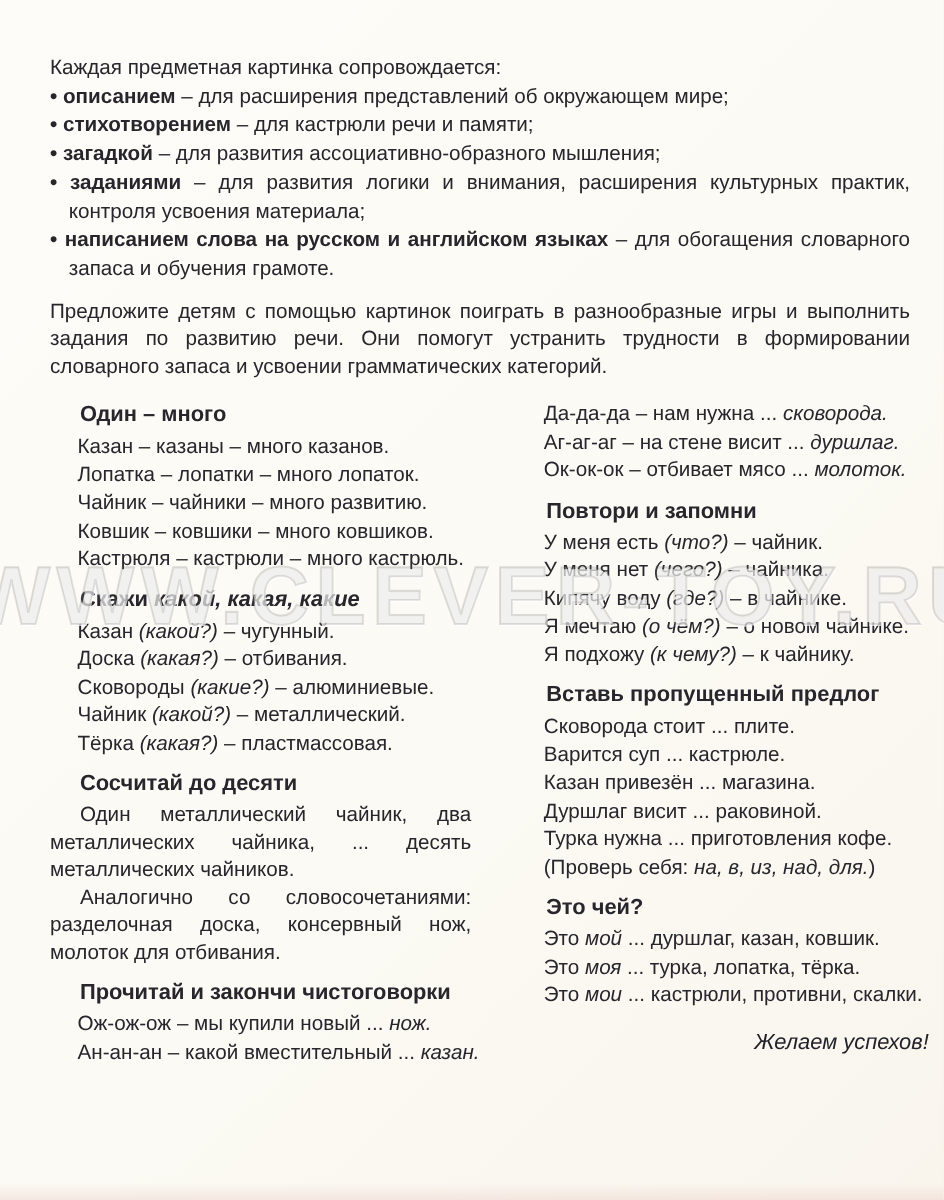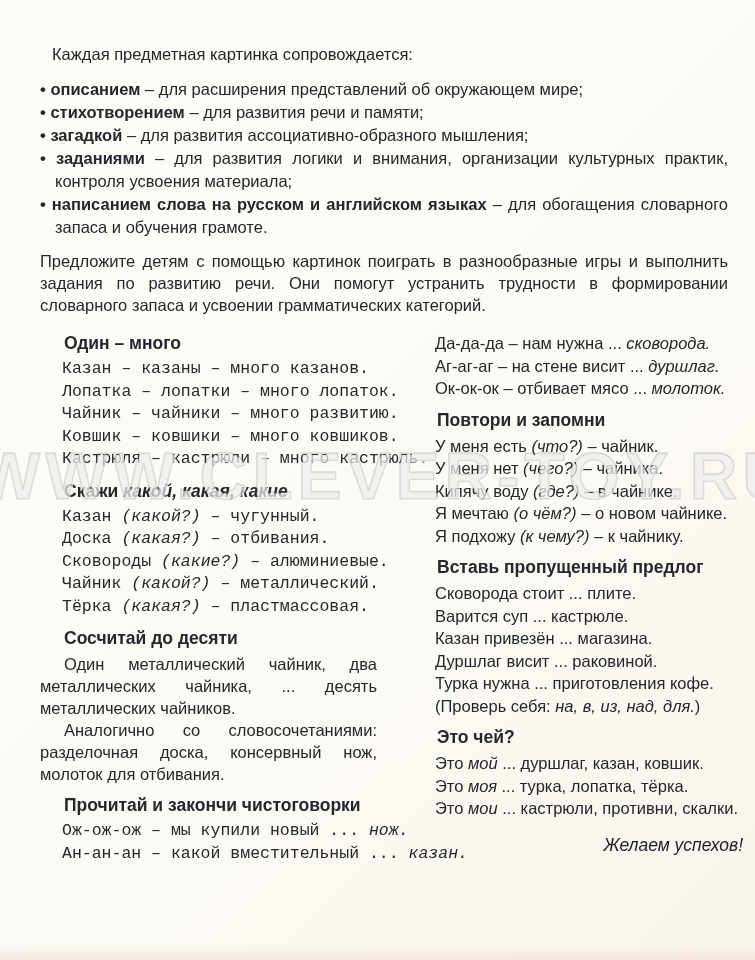--- a/index.html
+++ b/index.html
@@ -46,21 +46,21 @@
     white-space:nowrap;
     letter-spacing:0.2px;
   }
   .intro{
     margin:0 0 13px 0;
     font-size:16.5px;
     line-height:22px;
     text-align:justify;
   }
   .lead{
-    margin:12px;
+    margin:0;
     font-size:16.5px;
     line-height:23px;
   }
   .bullets{margin:0 0 11px 0;}
   .bullet-line{
     font-size:16.5px;
     line-height:23px;
     padding-left:15px;
     text-indent:-15px;
     text-align:justify;
@@ -85,21 +85,21 @@
     margin:9px 0 4px 0;
     white-space:nowrap;
   }
   .col-left .col-heading{margin-left:24px;}
   .col-right .col-heading{margin-left:2px;}
   .col .sec:first-child .col-heading{margin-top:0;}
   .line{
     line-height:22.5px;
     white-space:nowrap;
   }
-  .col-left .line{margin-left:22px;font-family:Liberation Mono, monospace;}
+  .col-left .line{margin-left:22px;}
   .para{
     line-height:22px;
     text-align:justify;
     text-indent:24px;
     margin:0;
   }
   .closing{
     margin-top:15px;
     text-align:right;
     padding-right:12px;
@@ -114,23 +114,23 @@
 <div class="page">
   <div class="watermark">WWW.CLEVER-TOY.RU</div>
 
 
   <p class="intro"></p>
 
   <p class="lead">Каждая предметная картинка сопровождается:</p>
 
   <div class="bullets">
       <div class="bullet-line"><span class="bullet-mark">• </span><span class="s-b">описанием</span><span> – для расширения представлений об окружающем мире;</span></div>
-      <div class="bullet-line"><span class="bullet-mark">• </span><span class="s-b">стихотворением</span><span> – для развития речи и памяти;</span></div>
+      <div class="bullet-line"><span class="bullet-mark">• </span><span class="s-b">стихотворением</span><span> – для кастрюли речи и памяти;</span></div>
       <div class="bullet-line"><span class="bullet-mark">• </span><span class="s-b">загадкой</span><span> – для развития ассоциативно-образного мышления;</span></div>
-      <div class="bullet-line"><span class="bullet-mark">• </span><span class="s-b">заданиями</span><span> – для развития логики и внимания, организации культурных практик, контроля усвоения материала;</span></div>
+      <div class="bullet-line"><span class="bullet-mark">• </span><span class="s-b">заданиями</span><span> – для развития логики и внимания, расширения культурных практик, контроля усвоения материала;</span></div>
       <div class="bullet-line"><span class="bullet-mark">• </span><span class="s-b">написанием слова на русском и английском языках</span><span> – для обогащения словарного запаса и обучения грамоте.</span></div>
     </div>
 
   <p class="intro">Предложите детям с помощью картинок поиграть в разнообразные игры и выполнить задания по развитию речи. Они помогут устранить трудности в формировании словарного запаса и усвоении грамматических категорий.</p>
 
   <div class="columns">
     <div class="col col-left">
         <div class="sec">
           <div class="col-heading"><span class="s-b">Один – много</span></div>
           <div class="line"><span>Казан – казаны – много казанов.</span></div>

